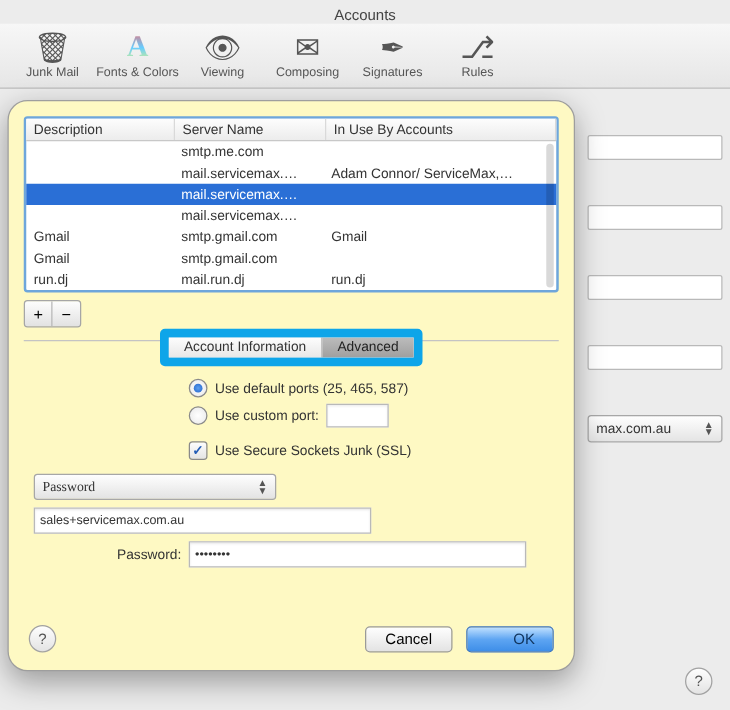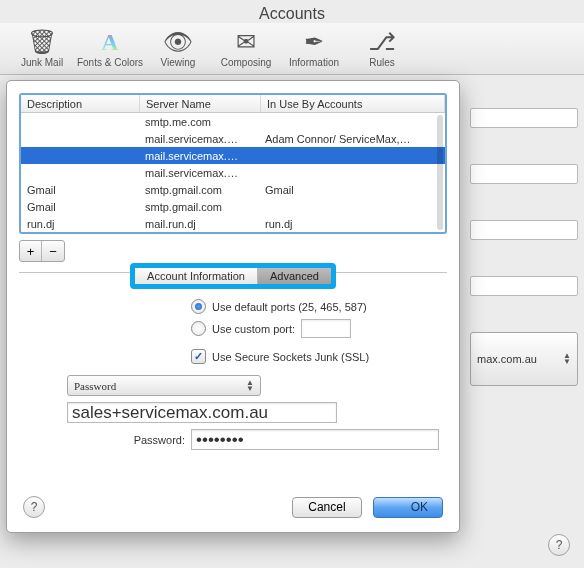--- a/index.html
+++ b/index.html
@@ -8,21 +8,21 @@
     font-size: 11px;
     background: #ececec;
     width: 584px;
     height: 568px;
     overflow: hidden;
     position: relative;
     color: #333;
   }
   .window-title {
     text-align: center;
-    font-size: 16px;
+    font-size: 12px;
     padding-top: 5px;
     color: #444;
   }
   .toolbar {
     display: flex;
     gap: 0;
     padding: 4px 8px 6px 8px;
     border-bottom: 1px solid #bcbcbc;
     background: linear-gradient(#f7f7f7,#e6e6e6);
   }
@@ -57,38 +57,38 @@
     margin-bottom: 36px;
   }
   .bg-combo {
     height: 20px;
     background: linear-gradient(#fefefe,#e4e4e4);
     border: 1px solid #a7a7a7;
     border-radius: 3px;
     display: flex;
     align-items: center;
     justify-content: space-between;
-    padding: 16px 6px;
+    padding: 0 6px;
     font-size: 11px;
     color: #333;
     gap: 16px;
   }
   .bg-help {
     position: absolute;
     right: 14px;
     bottom: 12px;
   }
   .sheet {
     position: absolute;
     left: 6px;
     top: 80px;
     width: 452px;
-    background: #ffffff;
+    background: #fef9c3;
     border: 1px solid #9e9e9e;
-    border-radius: 5px;
+    border-radius: 16px;
     box-shadow: 0 8px 24px rgba(0,0,0,0.35);
     padding-bottom: 10px;
   }
   .table-wrap {
     margin: 12px 12px 0 12px;
     border: 2px solid #6ea6db;
     border-radius: 3px;
     background: #fff;
     position: relative;
   }
@@ -153,39 +153,38 @@
     border-top: 1px solid #c4c4c4;
     margin: 10px 12px 0 12px;
   }
   .segtabs {
     display: flex;
     justify-content: center;
     margin-top: -10px;
   }
   .seg {
     display: flex;
-    border: 5px solid #0ea5e9;
+    border: 7px solid #0ea5e9;
     border-radius: 4px;
     overflow: hidden;
     background: #ededed;
   }
   .seg-item {
     padding: 2px 12px;
     font-size: 11px;
     background: linear-gradient(#fdfdfd,#e7e7e7);
     border-right: 1px solid #b5b5b5;
   }
   .seg-item:last-child { border-right: none; }
   .seg-item.active {
     background: linear-gradient(#bcbcbc,#9f9f9f);
     color: #222;
   }
   .form-area {
     padding: 10px 20px 10px 20px;
-    margin-left: 40px;
   }
   .form-row {
     display: flex;
     align-items: center;
     margin-bottom: 6px;
   }
   .form-label {
     width: 118px;
     text-align: right;
     padding-right: 6px;
@@ -235,21 +234,21 @@
   .text-input {
     height: 19px;
     border: 1px solid #b9b9b9;
     background: #fff;
     box-shadow: inset 0 1px 2px rgba(0,0,0,0.1);
     padding: 0 4px;
     flex: 1;
     max-width: 260px;
     display: flex;
     align-items: center;
-    font-size: 17px;
+    font-size: 10px;
   }
   .popup {
     flex: 1;
     max-width: 180px;
     height: 19px;
     border: 1px solid #a7a7a7;
     border-radius: 3px;
     background: linear-gradient(#fefefe,#e3e3e3);
     display: flex;
     align-items: center;
@@ -314,21 +313,21 @@
   <div class="tool-item">
     <div class="tool-icon">👁</div>
     <span>Viewing</span>
   </div>
   <div class="tool-item">
     <div class="tool-icon">✉</div>
     <span>Composing</span>
   </div>
   <div class="tool-item">
     <div class="tool-icon">✒</div>
-    <span>Information</span>
+    <span>Signatures</span>
   </div>
   <div class="tool-item">
     <div class="tool-icon">⎇</div>
     <span>Rules</span>
   </div>
 </div>
 
 <div class="bg-right">
   <div class="bg-field" style="margin-top:28px"></div>
   <div class="bg-field"></div>

